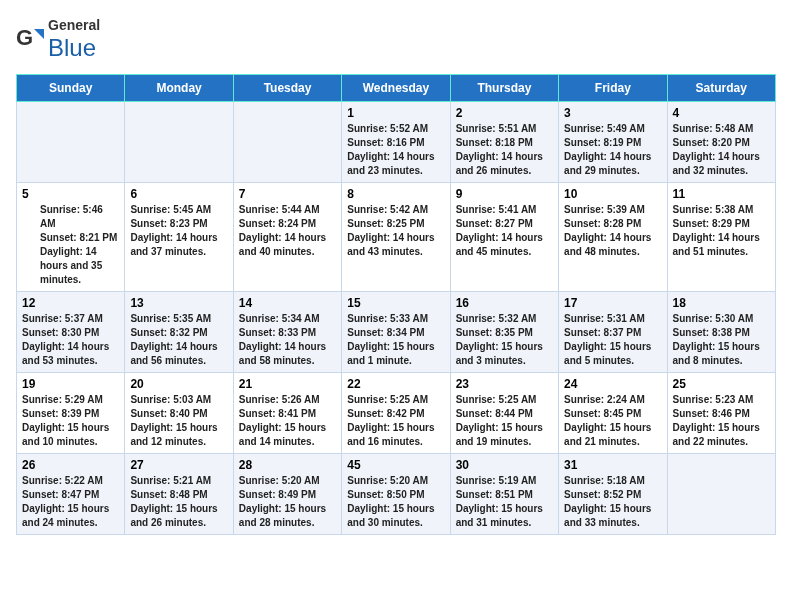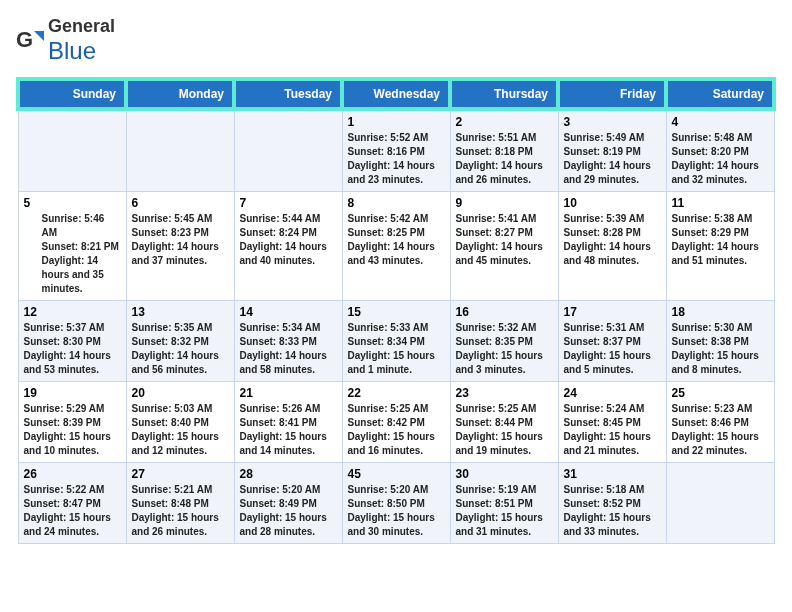--- a/index.html
+++ b/index.html
@@ -15,21 +15,21 @@
       justify-content: space-between;
       align-items: flex-start;
       margin-bottom: 12px;
     }
     .logo {
       display: flex;
       align-items: center;
       gap: 4px;
     }
     .logo-text-general {
-      font-size: 18px;
+      font-size: 14px;
       font-weight: bold;
       color: #333;
     }
     .logo-text-blue {
       font-size: 24px;
       font-weight: normal;
       color: #1a5fa8;
     }
     .logo-icon {
       width: 28px;
@@ -51,24 +51,24 @@
       width: 100%;
       border-collapse: collapse;
       font-size: 11px;
     }
     thead tr {
       background-color: #2472c4;
       color: white;
     }
     thead th {
       padding: 6px 8px;
-      text-align: right;
+      text-align: center;
       font-size: 12px;
       font-weight: bold;
-      border: 4px solid #5eead4;
+      border: 1px solid #5eead4;
     }
     tbody tr {
       vertical-align: top;
     }
     tbody tr:nth-child(odd) {
       background-color: #f0f4fa;
     }
     tbody tr:nth-child(even) {
       background-color: #ffffff;
     }
@@ -266,21 +266,21 @@
 Daylight: 15 hours and 16 minutes.</div>
         </td>
         <td>
           <span class="day-number">23</span>
           <div class="day-info" style="white-space: pre-line;">Sunrise: 5:25 AM
 Sunset: 8:44 PM
 Daylight: 15 hours and 19 minutes.</div>
         </td>
         <td>
           <span class="day-number">24</span>
-          <div class="day-info" style="white-space: pre-line;">Sunrise: 5:24 AM
+          <div class="day-info" style="white-space: pre-line;">Sunrise: 2:24 AM
 Sunset: 8:45 PM
 Daylight: 15 hours and 21 minutes.</div>
         </td>
         <td>
           <span class="day-number">25</span>
           <div class="day-info" style="white-space: pre-line;">Sunrise: 5:23 AM
 Sunset: 8:46 PM
 Daylight: 15 hours and 22 minutes.</div>
         </td>
       </tr>

